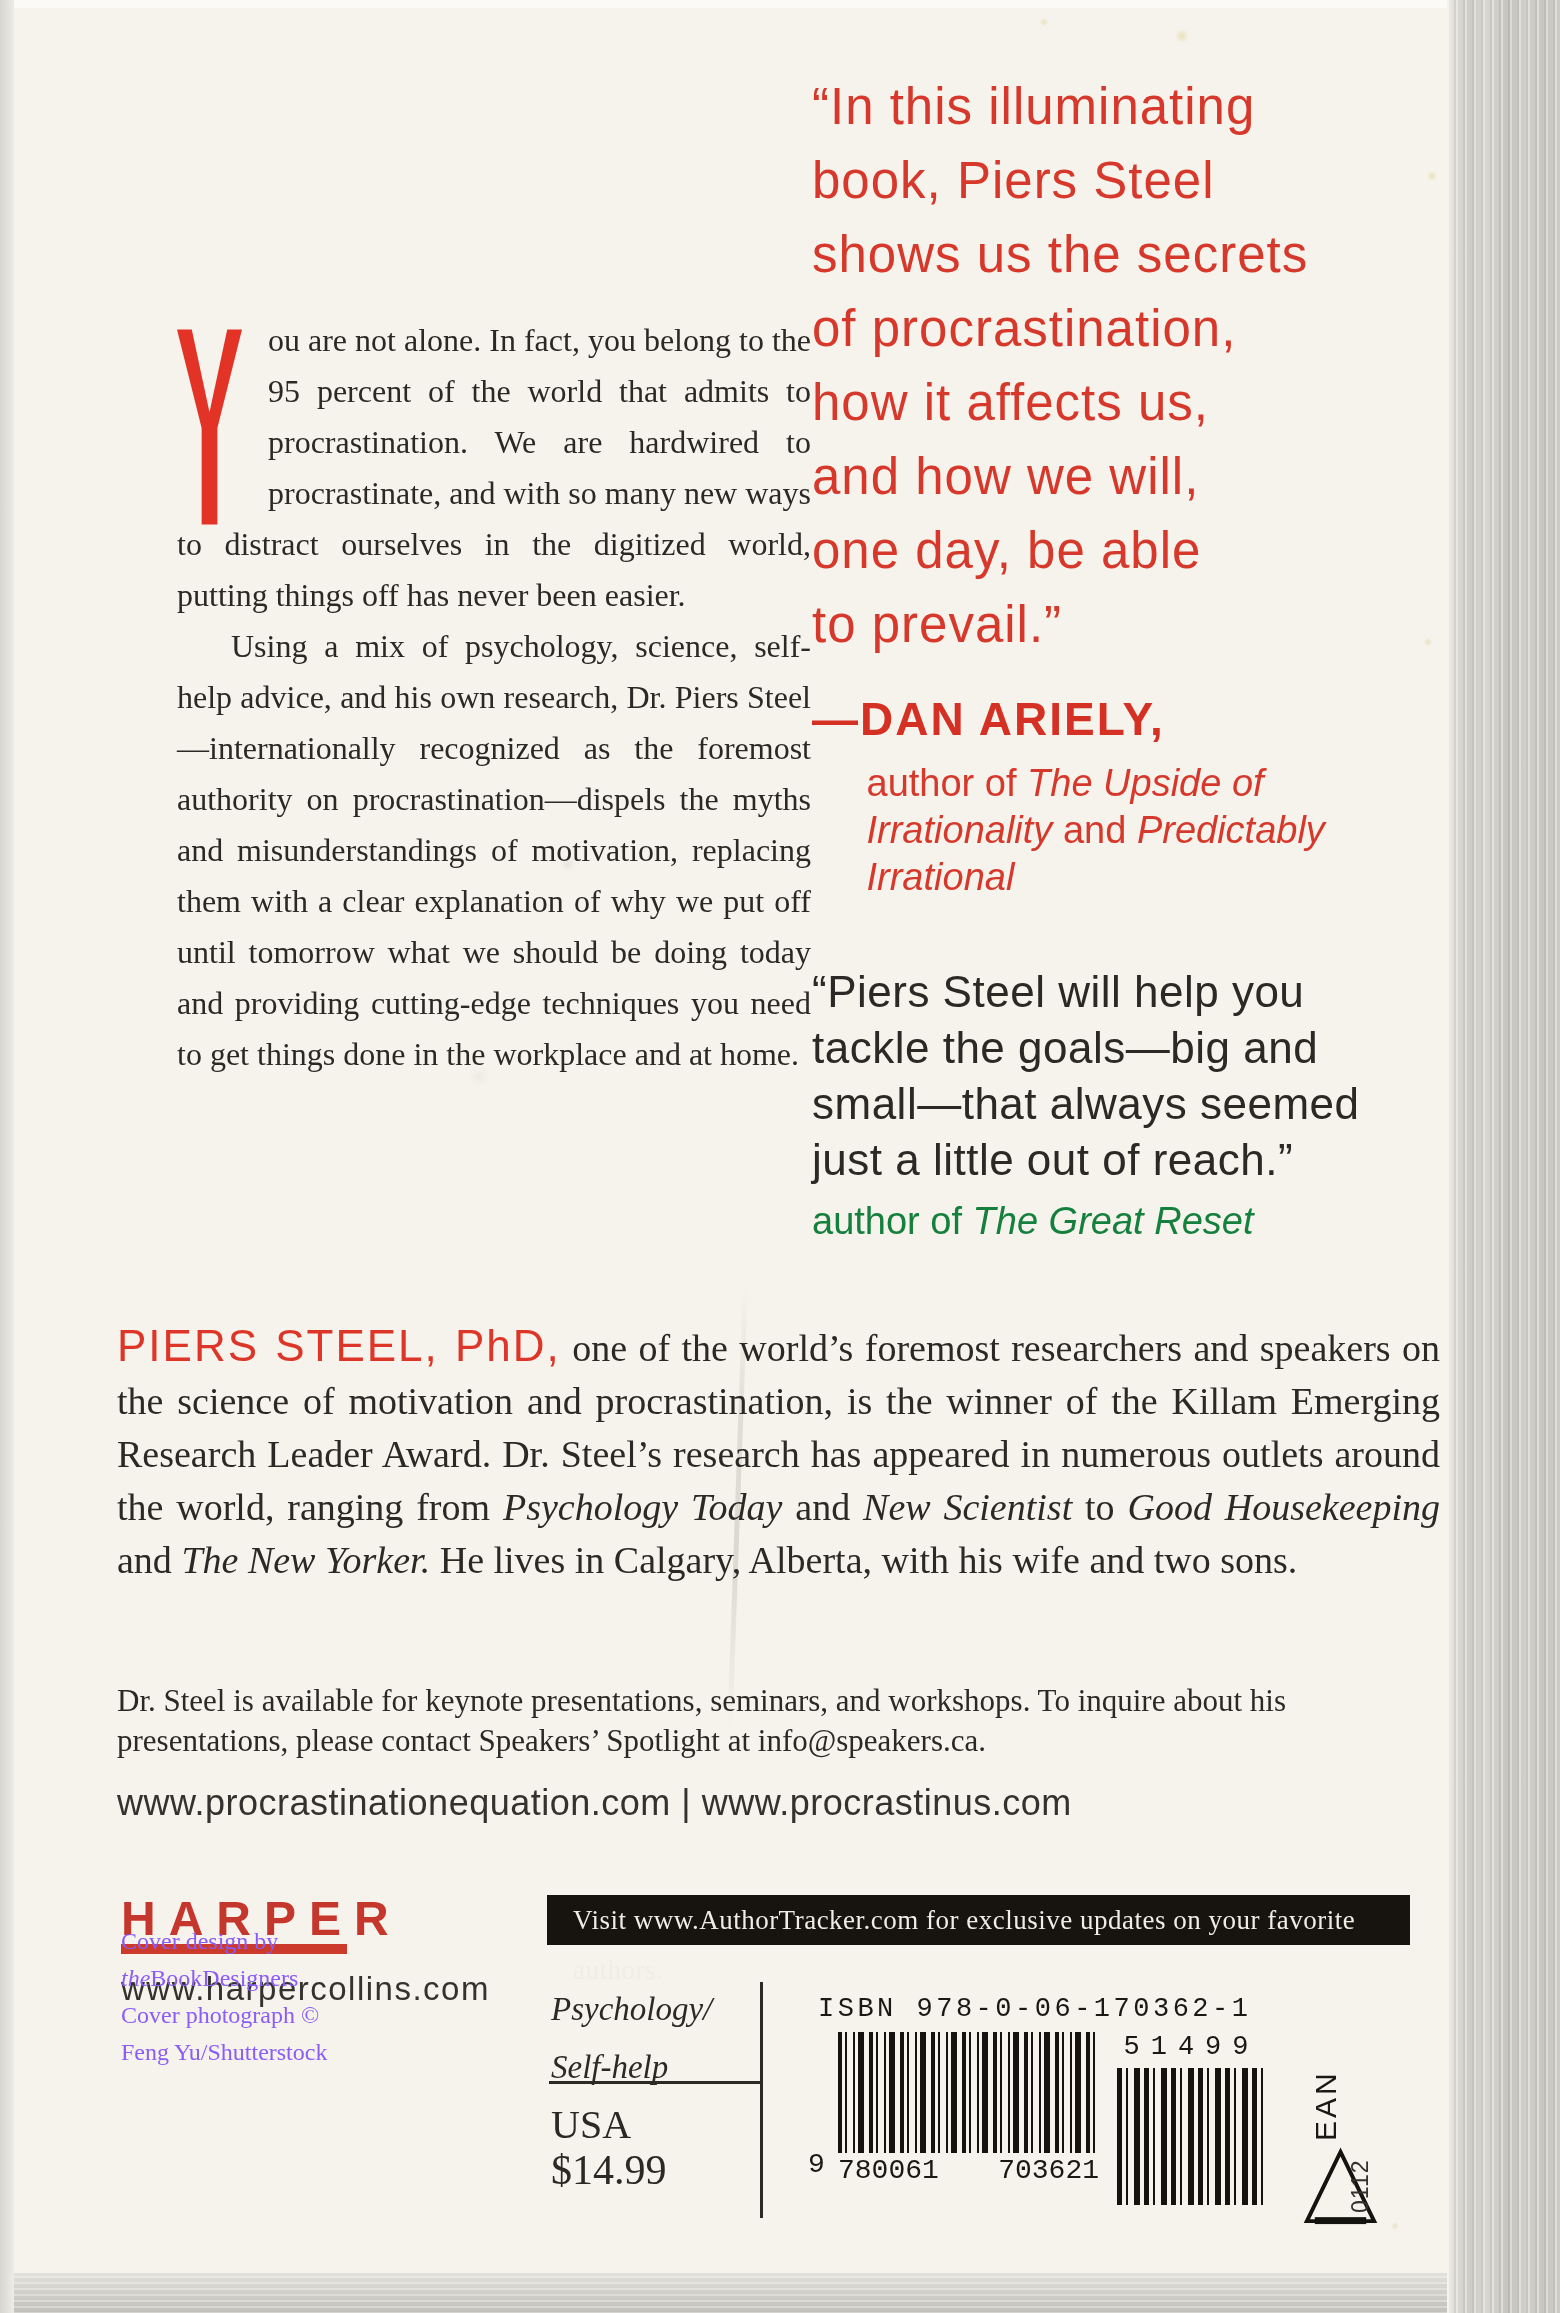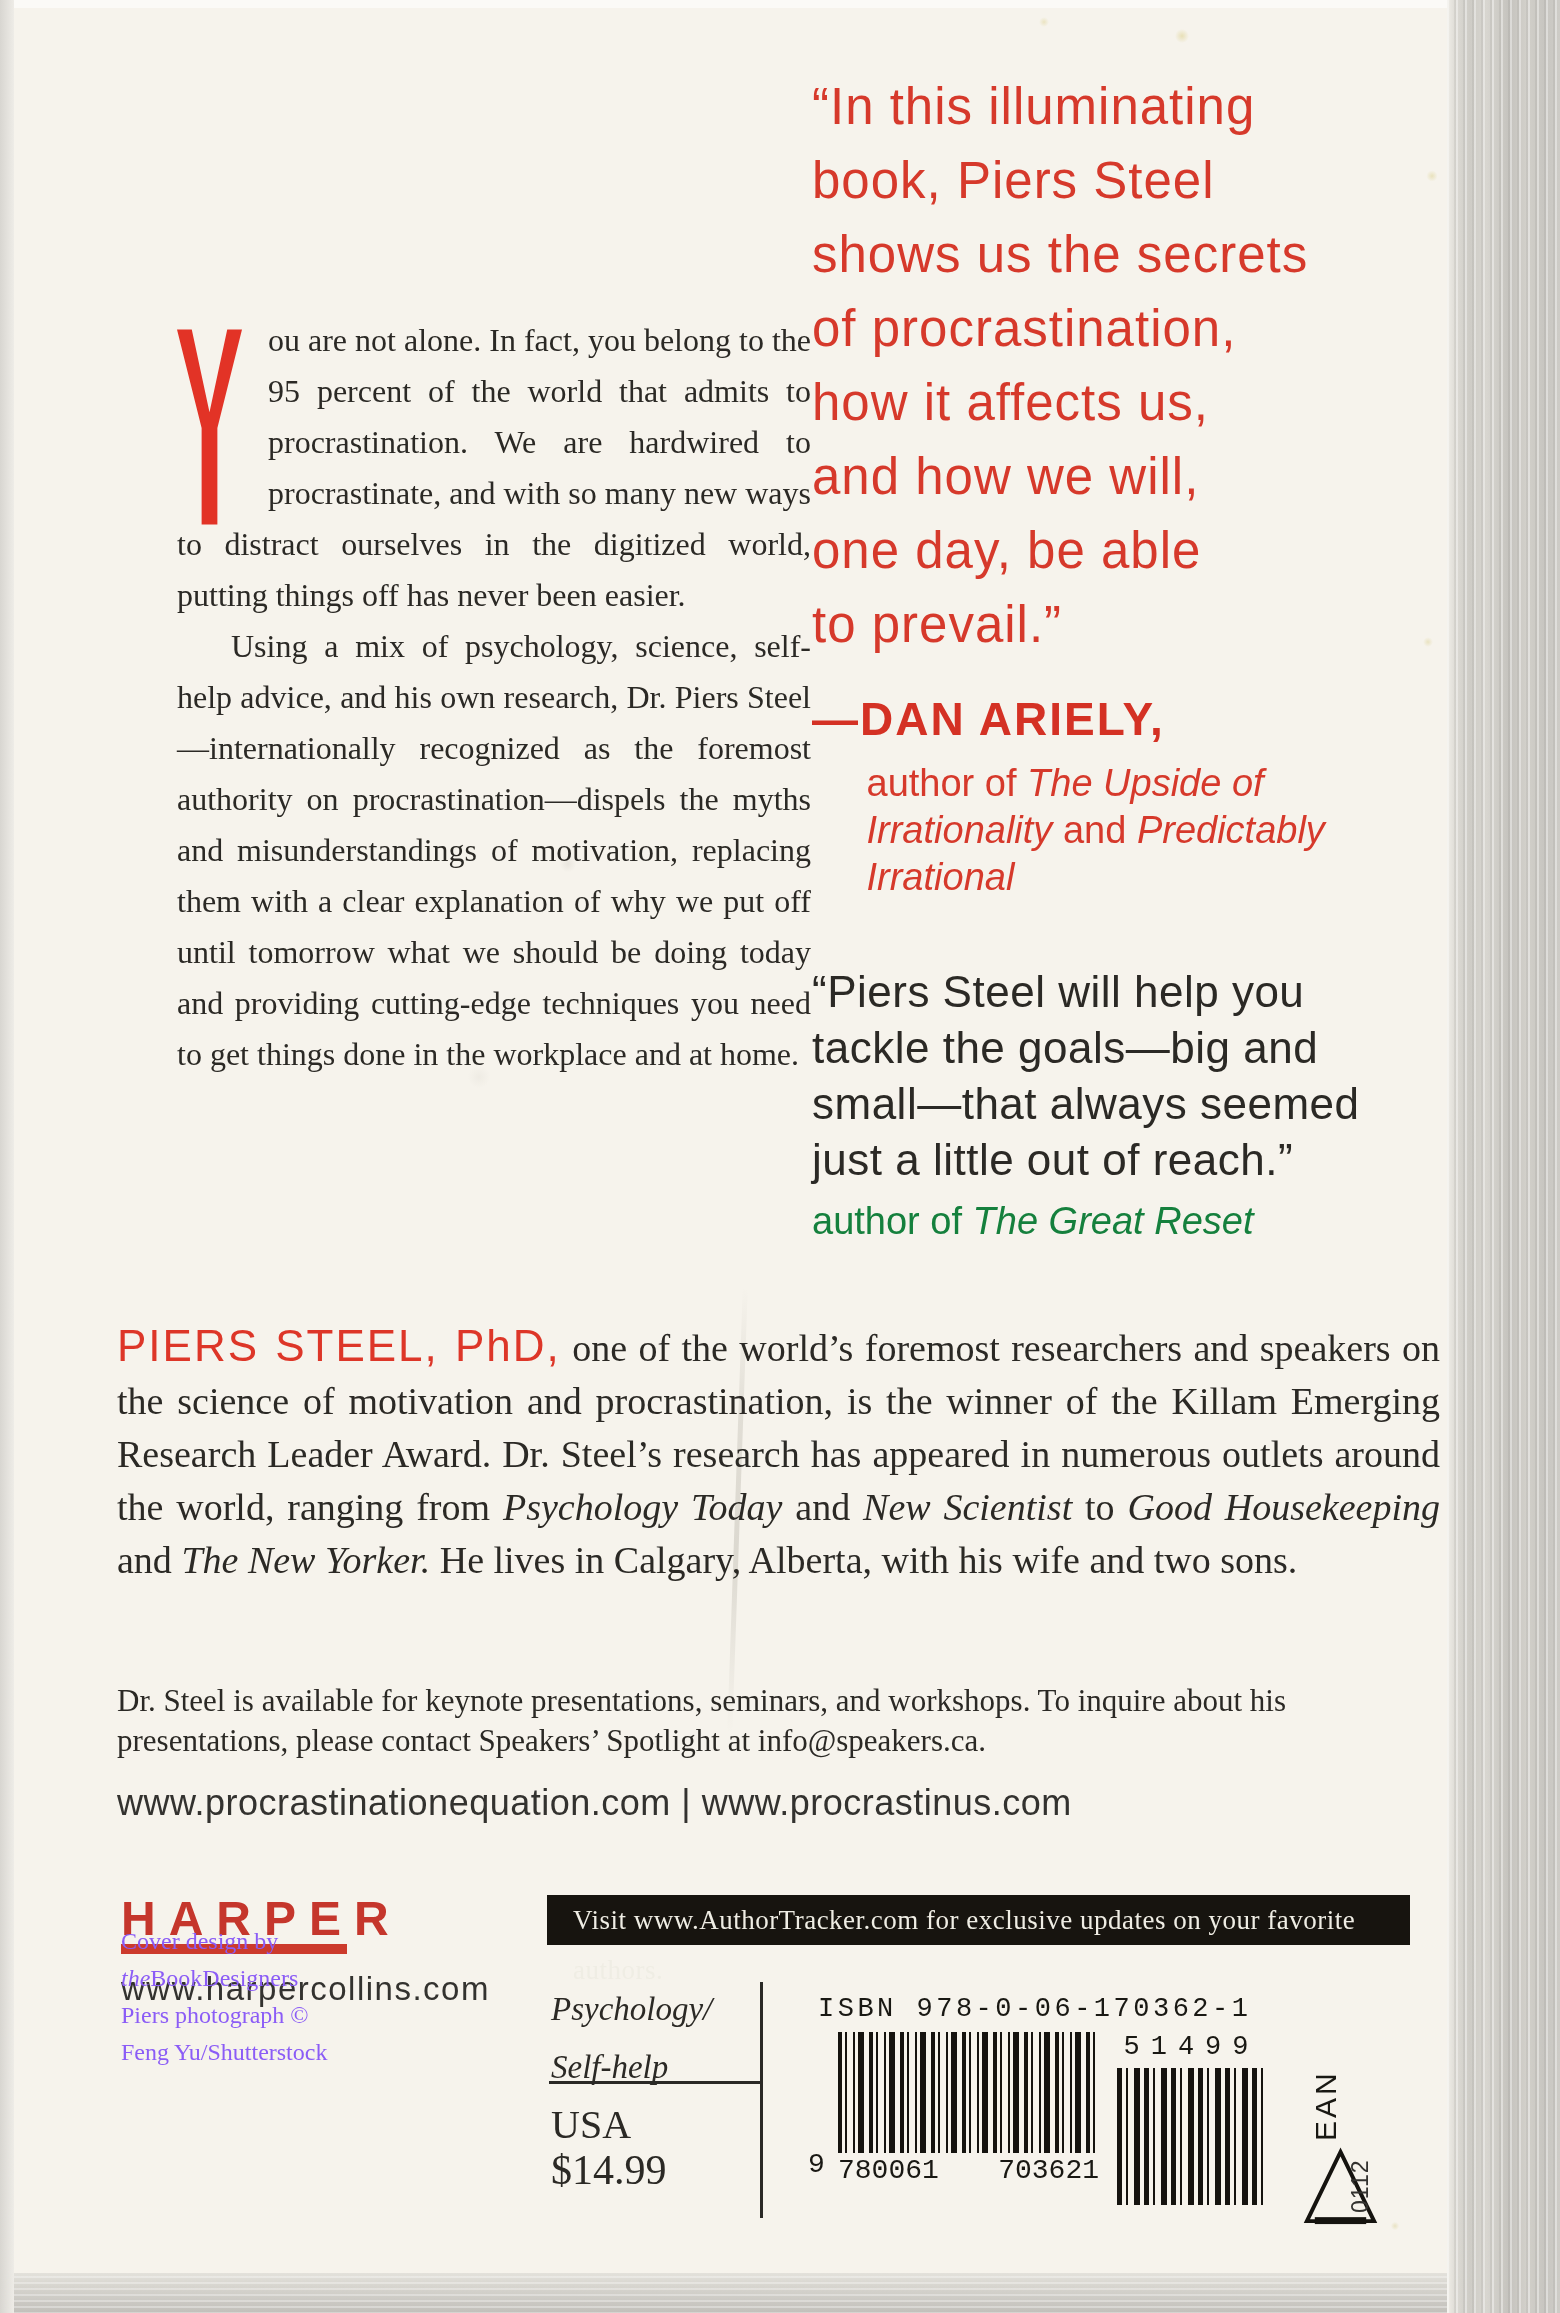--- a/index.html
+++ b/index.html
@@ -147,21 +147,21 @@
 
   <div class="abs speaking">Dr. Steel is available for keynote presentations, seminars, and workshops. To inquire about his presentations, please contact Speakers’ Spotlight at info@speakers.ca.</div>
 
   <div class="abs harper">HARPER</div>
   <div class="abs harper-bar"></div>
   <div class="abs hc-url">www.harpercollins.com</div>
 
   <div class="abs credits">
     <div>Cover design by</div>
     <div><span class="it">the</span><span>BookDesigners</span></div>
-    <div>Piers photograph ©</div>
+    <div>Cover photograph ©</div>
     <div>Feng Yu/Shutterstock</div>
   </div>
 
   <div class="abs tracker">Visit www.AuthorTracker.com for exclusive updates on your favorite authors.</div>
 
   <div class="abs category">Psychology/
 Self-help</div>
   <div class="abs hline"></div>
   <div class="abs vline"></div>
   <div class="abs region">USA</div>

